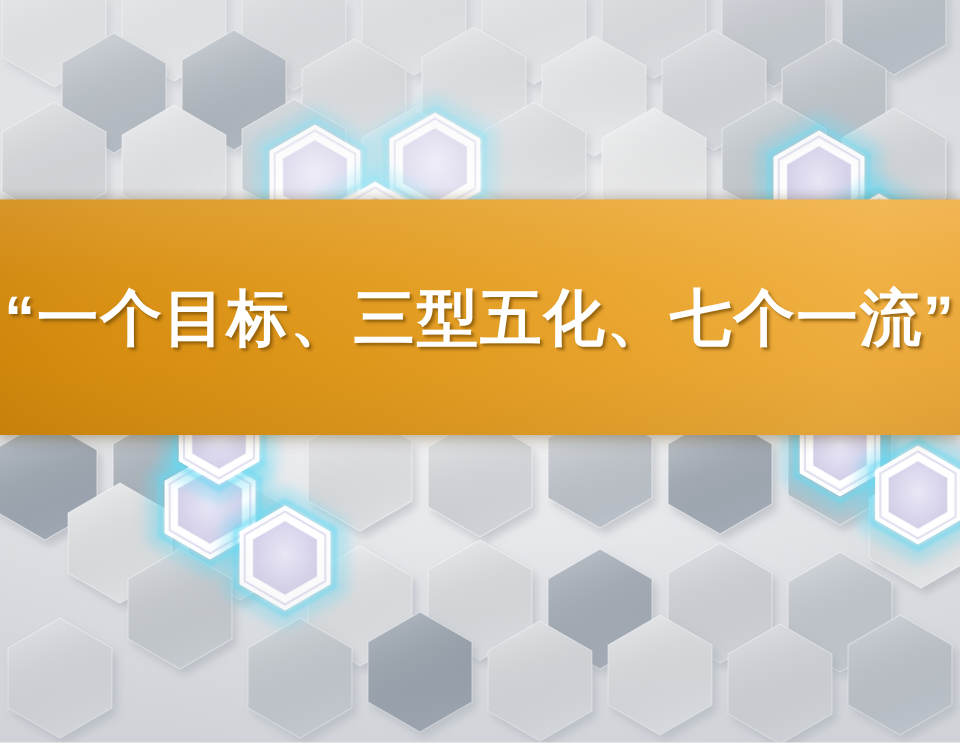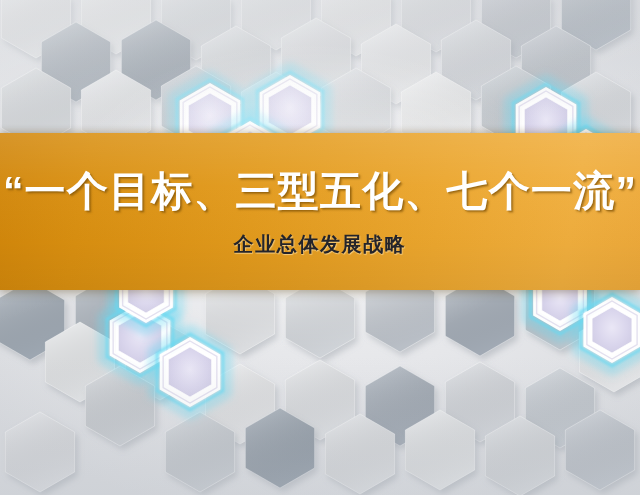--- a/index.html
+++ b/index.html
@@ -333,17 +333,16 @@
         <polygon points="612.00,307.00 631.92,318.50 631.92,341.50 612.00,353.00 592.08,341.50 592.08,318.50" fill="url(#glowcore)"></polygon>
         <polygon points="612.00,307.00 631.92,318.50 631.92,341.50 612.00,353.00 592.08,341.50 592.08,318.50" fill="none" stroke="#ffffff" stroke-opacity="0.7" stroke-width="1"></polygon>
       </g>
   </svg>
 
   <div class="sheen"></div>
 
   <div id="banner">
     <div class="banner-inner">
       <div id="main-title">“一个目标、三型五化、七个一流”</div>
-      <div id="sub-title">企业总体发展战略</div>
     </div>
   </div>
 
 </div>
 
 </body></html>

